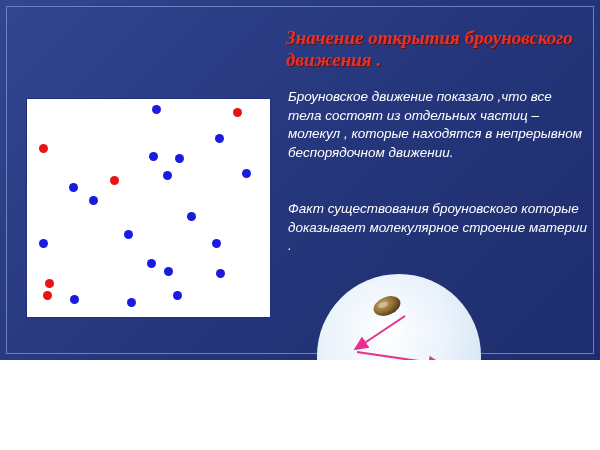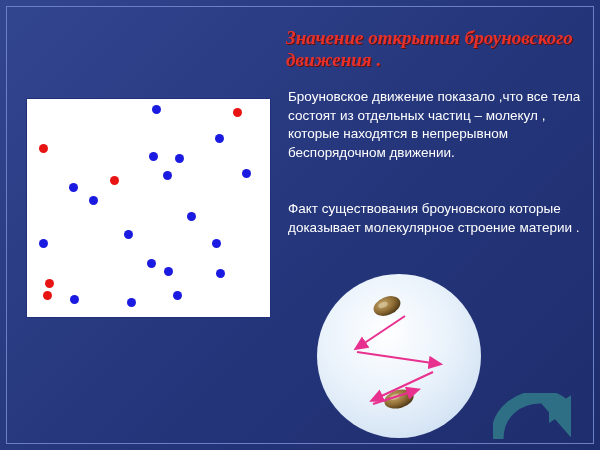--- a/index.html
+++ b/index.html
@@ -9,21 +9,21 @@
   body {
     width: 600px;
     height: 450px;
     overflow: hidden;
     font-family: "Liberation Sans", sans-serif;
     background: #ffffff;
   }
   .slide {
     position: relative;
     width: 600px;
-    height: 450px;
+    height: 360px;
     background: #2b3d87;
     background: linear-gradient(135deg, #32458f 0%, #24357a 55%, #1e2d6d 100%);
     overflow: hidden;
   }
   .border-frame {
     position: absolute;
     left: 6px;
     top: 6px;
     right: 6px;
     bottom: 6px;
@@ -47,20 +47,21 @@
   }
 
   
   .body-text {
     position: absolute;
     left: 288px;
     width: 300px;
     color: #ffffff;
     font-size: 13.5px;
     line-height: 18.5px;
+    font-style: italic;
   }
   .para1 { top: 88px; }
   .para2 { top: 200px; }
 
   
   .particle-box {
     position: absolute;
     left: 26px;
     top: 98px;
     width: 243px;

